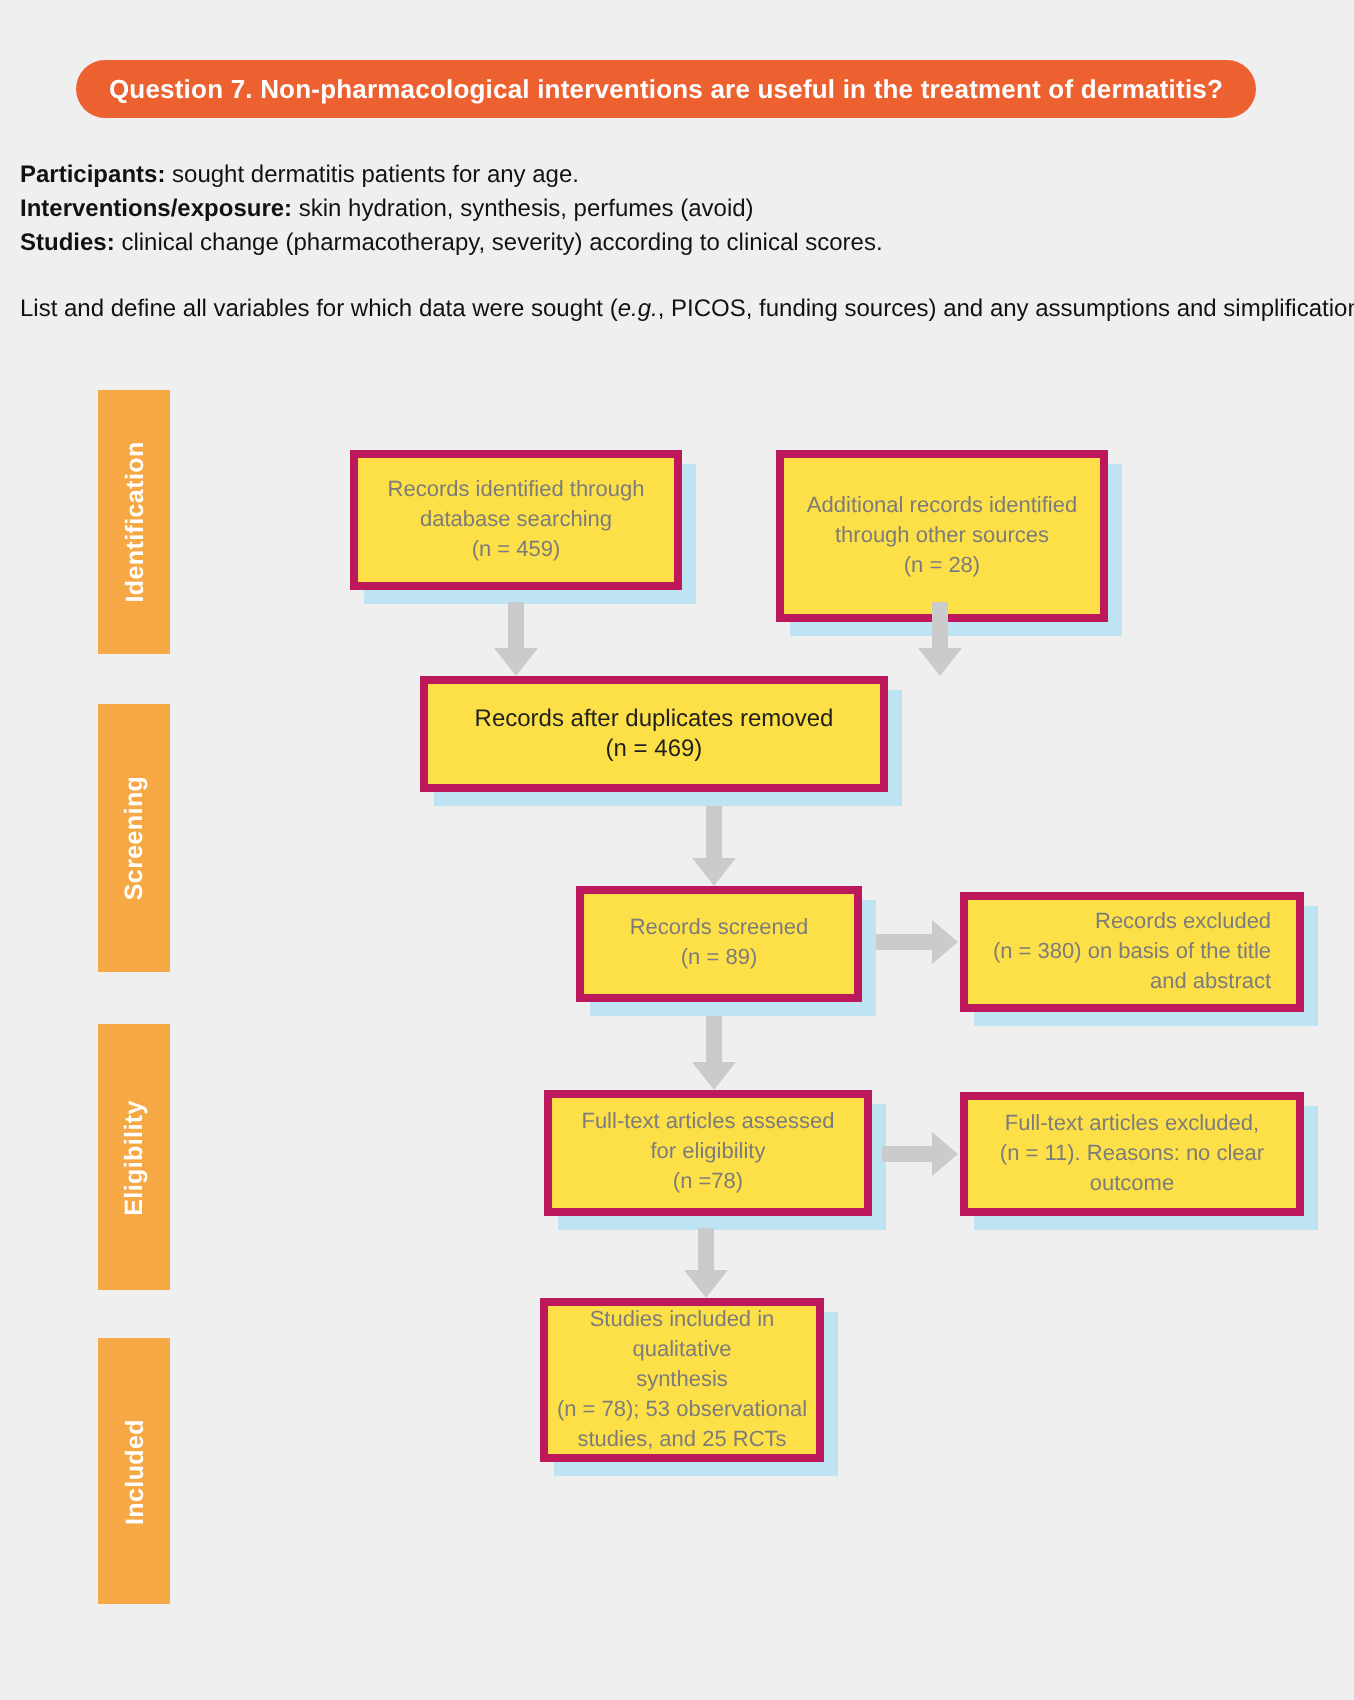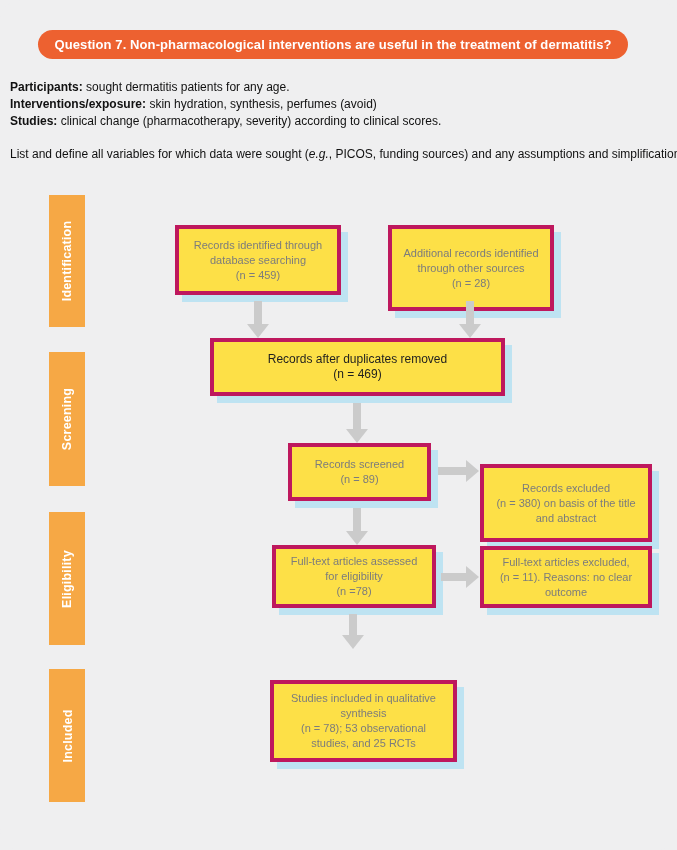--- a/index.html
+++ b/index.html
@@ -86,26 +86,26 @@
     font-size: 11px;
     line-height: 15px;
     color: #7C7C7C;
     white-space: pre-line;
     padding: 2px 4px;
   }
   .fbox.dark { color: #1F1F1F; font-size: 12px; }
 
   .box-records-identified { left: 175px; top: 225px; width: 166px; height: 70px; }
   .box-additional-records { left: 388px; top: 225px; width: 166px; height: 86px; }
-  .box-duplicates-removed { left: 210px; top: 338px; width: 295px; height: 58px; }
+  .box-duplicates-removed { left: 210px; top: 338px; width: 234px; height: 58px; }
   .box-records-screened   { left: 288px; top: 443px; width: 143px; height: 58px; }
-  .box-records-excluded   { left: 480px; top: 464px; width: 172px; height: 78px; }
+  .box-records-excluded   { left: 480px; top: 446px; width: 172px; height: 60px; text-align: right; }
   .box-fulltext-assessed  { left: 272px; top: 545px; width: 164px; height: 63px; }
   .box-fulltext-excluded  { left: 480px; top: 546px; width: 172px; height: 62px; }
-  .box-studies-included   { left: 270px; top: 649px; width: 187px; height: 82px; margin-top: 31px; }
+  .box-studies-included   { left: 270px; top: 649px; width: 142px; height: 82px; }
 
   
   .varrow { position: absolute; width: 22px; }
   .varrow .stem { width: 8px; margin: 0 auto; background: #CBCBCB; }
   .varrow .head {
     width: 0; height: 0; margin: 0 auto;
     border-left: 11px solid transparent;
     border-right: 11px solid transparent;
     border-top: 14px solid #CBCBCB;
   }

